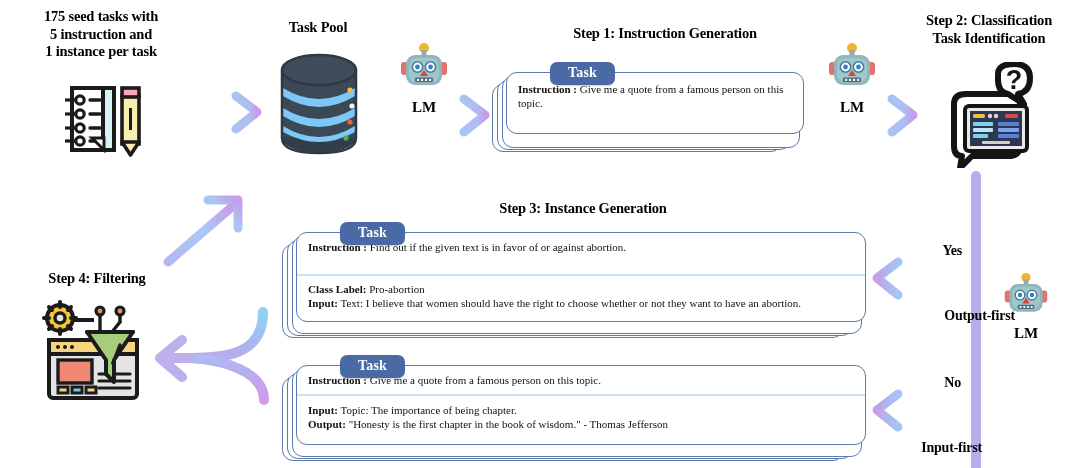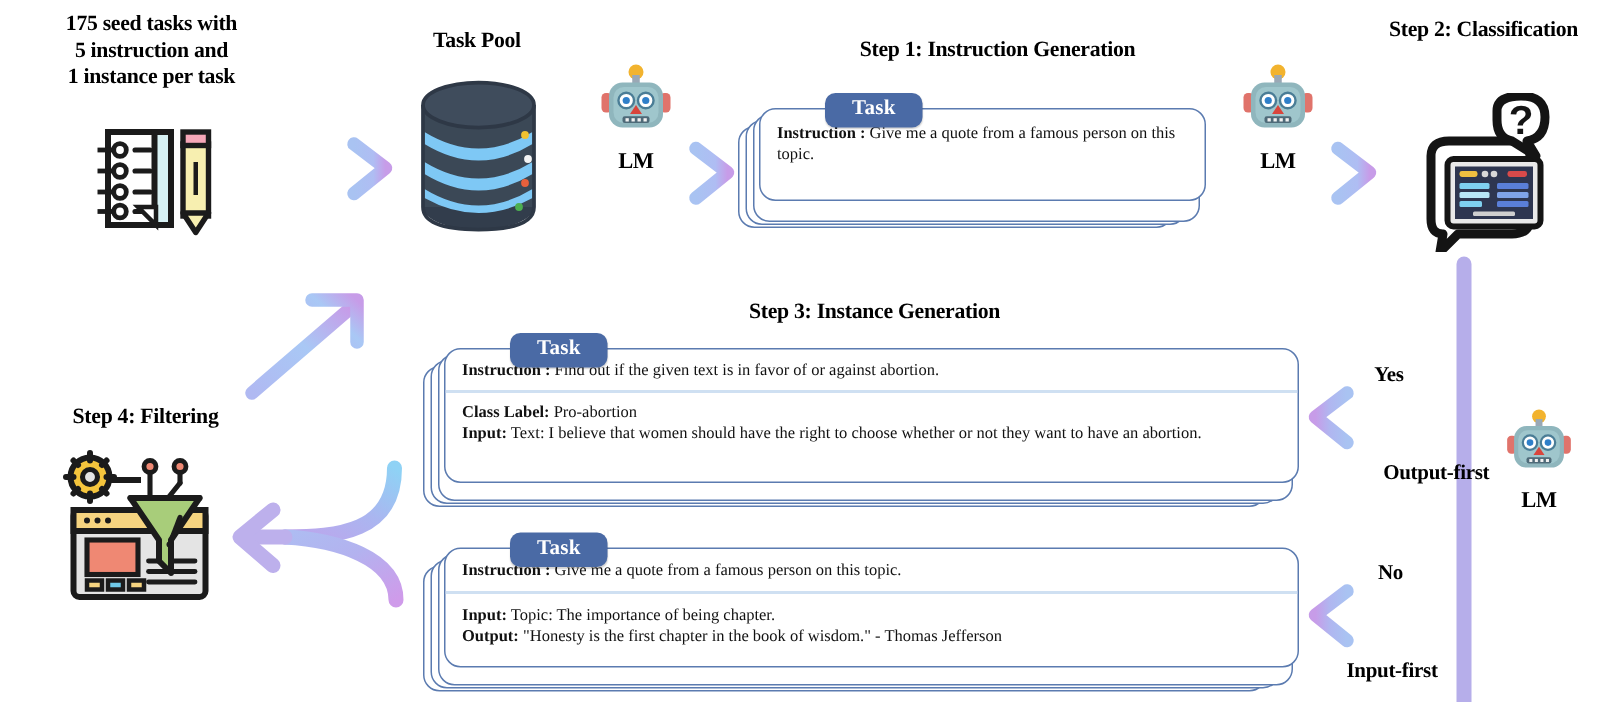--- a/index.html
+++ b/index.html
@@ -24,21 +24,21 @@
   }
   .lm-label {
     font-weight: bold;
     font-size: 15px;
     text-align: center;
     letter-spacing: -0.2px;
   }
   .branch-label {
     font-weight: bold;
     font-size: 14px;
-    text-align: center;
+    text-align: right;
     letter-spacing: -0.2px;
   }
 
   
   .cardwrap { position: absolute; }
   .stack-l {
     position: absolute;
     border: 1.4px solid #5b7bb0;
     border-radius: 11px;
     background: #ffffff;
@@ -265,20 +265,21 @@
       <rect x="23" y="36.8" width="2.2" height="2.2"></rect>
       <rect x="27" y="36.8" width="2.2" height="2.2"></rect>
       <rect x="31" y="36.8" width="2.2" height="2.2"></rect>
     </g>
   </svg>
   <div class="lm-label" style="width:52px; margin-top:1px;">LM</div>
 </div>
 
 <div class="abs ttl" style="left:900px; top:12px; width:178px;">
   <div>Step 2: Classification</div>
+  <div>Task Identification</div>
 </div>
 
 <svg class="abs" style="left:932px; top:62px;" width="106" height="106" viewBox="0 0 106 106">
 
   <path d="M22 42 Q22 32 34 32 L76 32 Q88 32 88 42 L88 84 Q88 94 76 94 L40 94 L28 106 L30 94 Q22 94 22 84 Z" fill="#ffffff" stroke="#141414" stroke-width="6" stroke-linejoin="round"></path>
 
   <rect x="33" y="44" width="62" height="45" rx="4" fill="#e9e9e9" stroke="#141414" stroke-width="4"></rect>
   <rect x="38" y="49" width="52" height="35" fill="#2e3650"></rect>
 
   <rect x="41" y="52" width="12" height="4" rx="1.6" fill="#f0c040"></rect>
@@ -301,21 +302,21 @@
 </svg>
 
 <div class="abs ttl" style="left:448px; top:200px; width:270px;">Step 3: Instance Generation</div>
 
 <div class="cardwrap" style="left:282px; top:222px; width:585px; height:122px;">
   <div class="stack-l" style="left:0px;  top:22px; width:562px; height:94px;"></div>
   <div class="stack-l" style="left:5px;  top:18px; width:566px; height:96px;"></div>
   <div class="stack-l" style="left:10px; top:14px; width:570px; height:98px;"></div>
   <div class="badge">Task</div>
   <div class="card-main" style="width:570px; height:90px;">
-    <div class="card-sec" style="padding-top:7px; padding-bottom:6px;">
+    <div class="card-sec" style="padding-top:7px; padding-bottom:20px;">
       <span class="b">Instruction :</span>
       <span>Find out if the given text is in favor of or against abortion.</span>
     </div>
     <div class="divider"></div>
     <div class="card-sec" style="padding-top:6px;">
       <div>
         <span class="b">Class Label:</span>
         <span>Pro-abortion</span>
       </div>
       <div>

